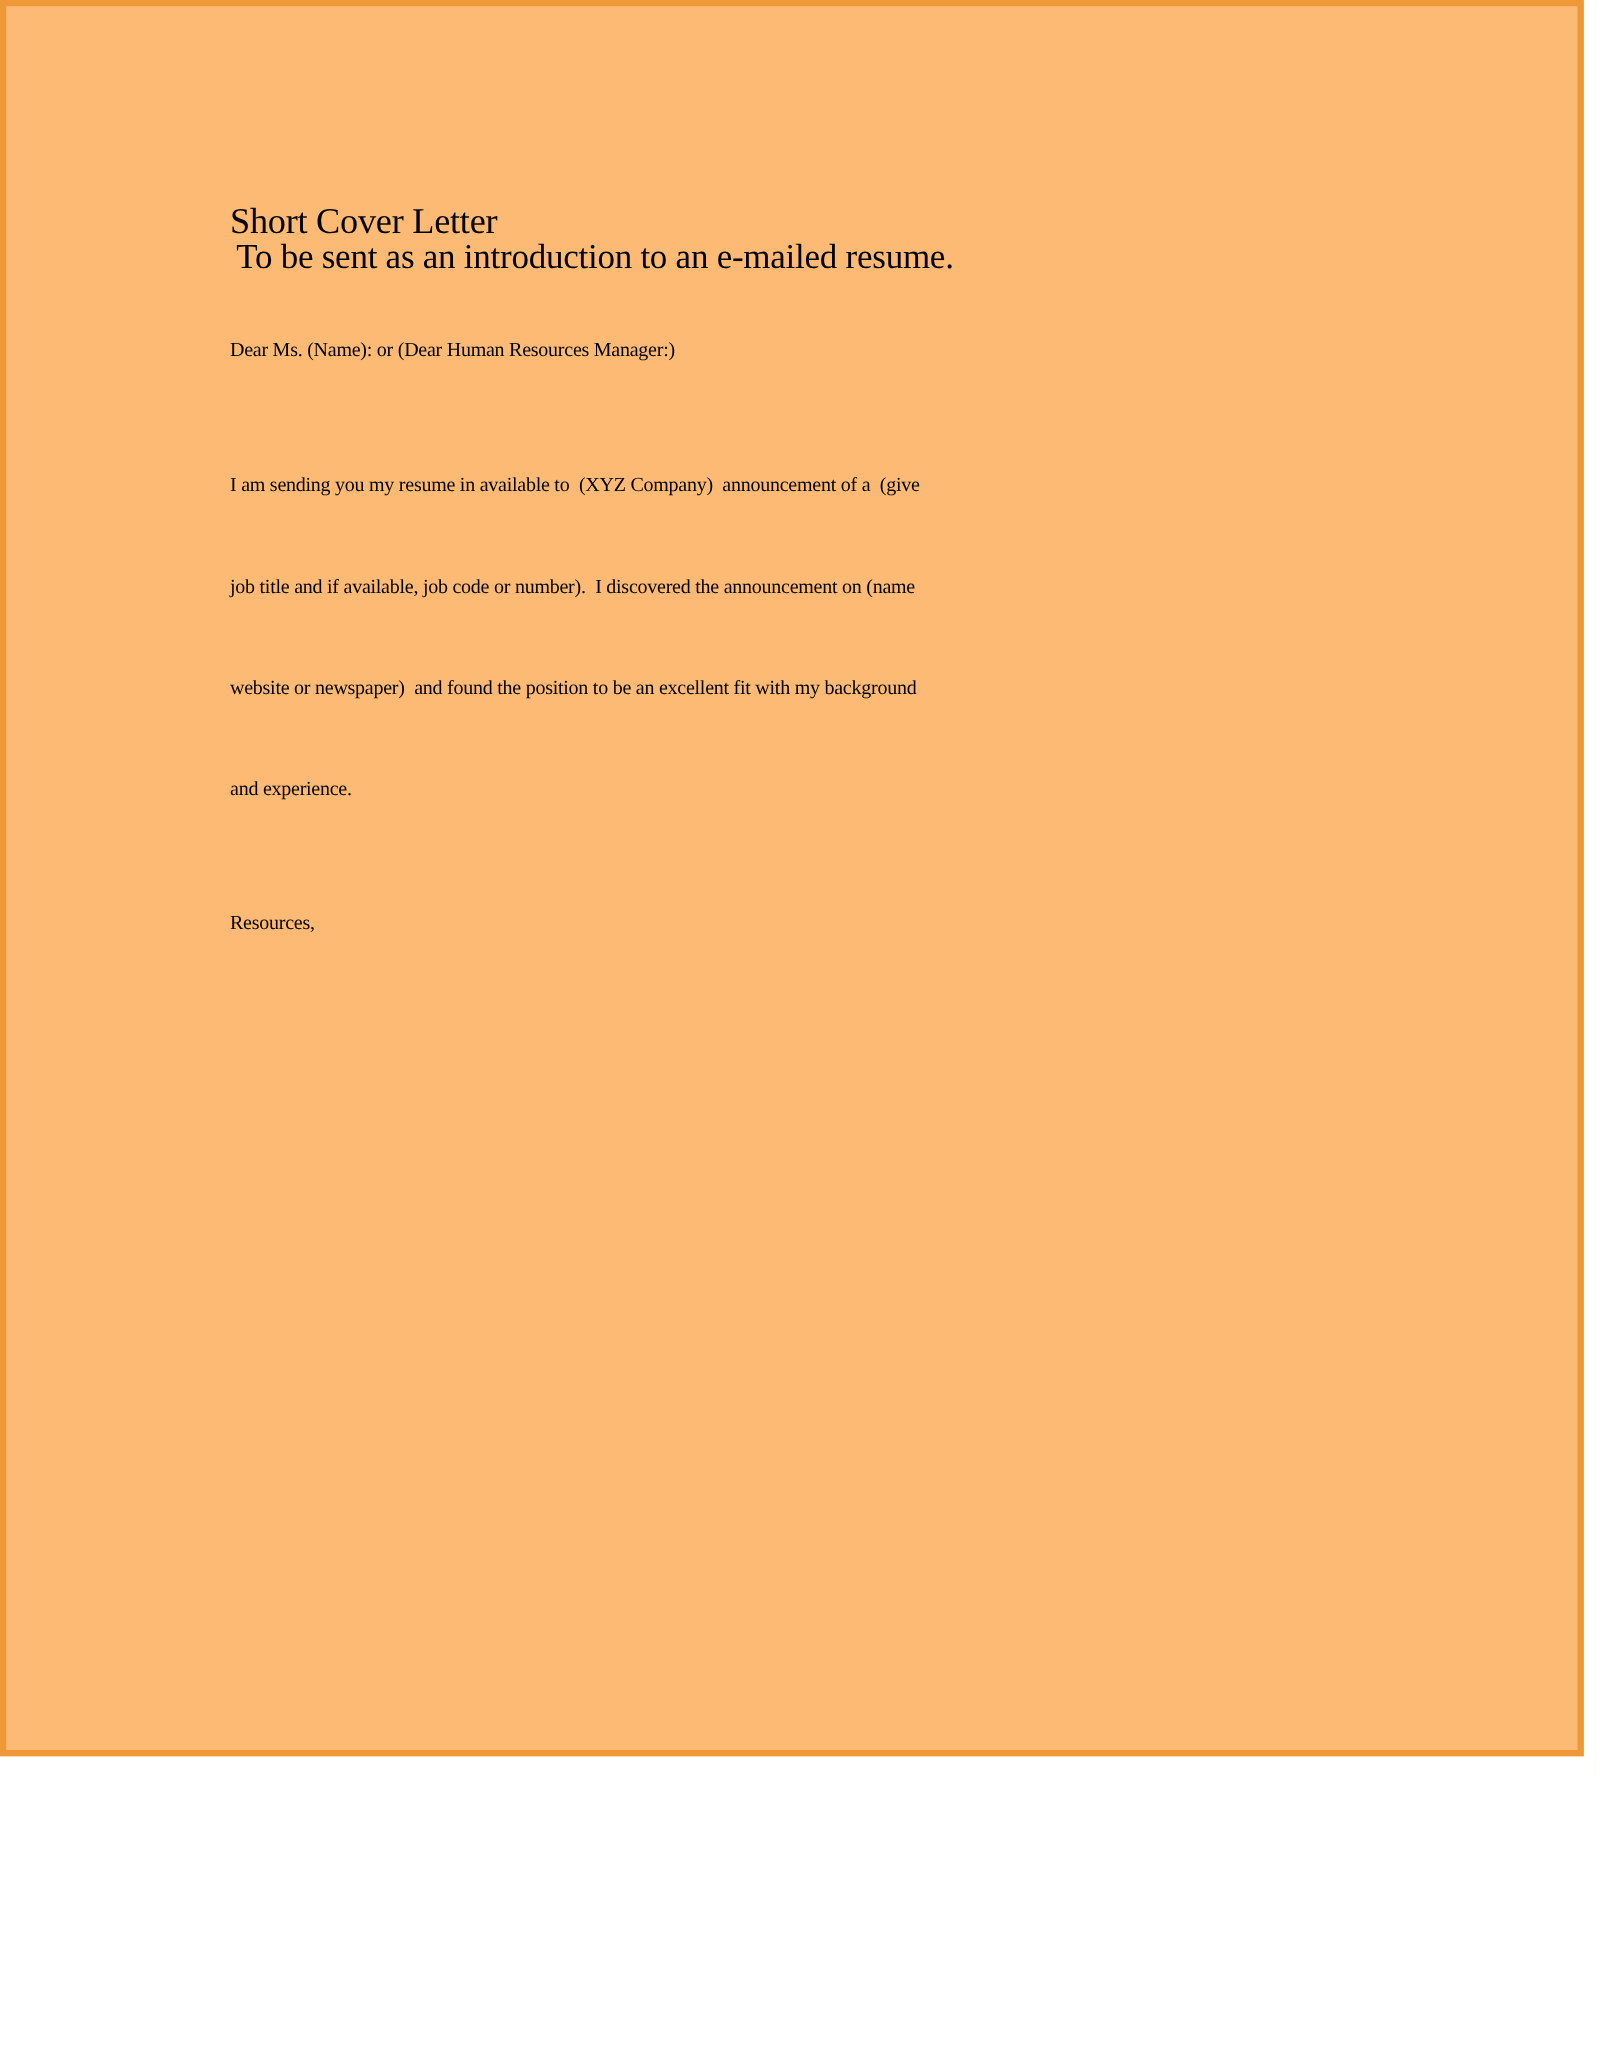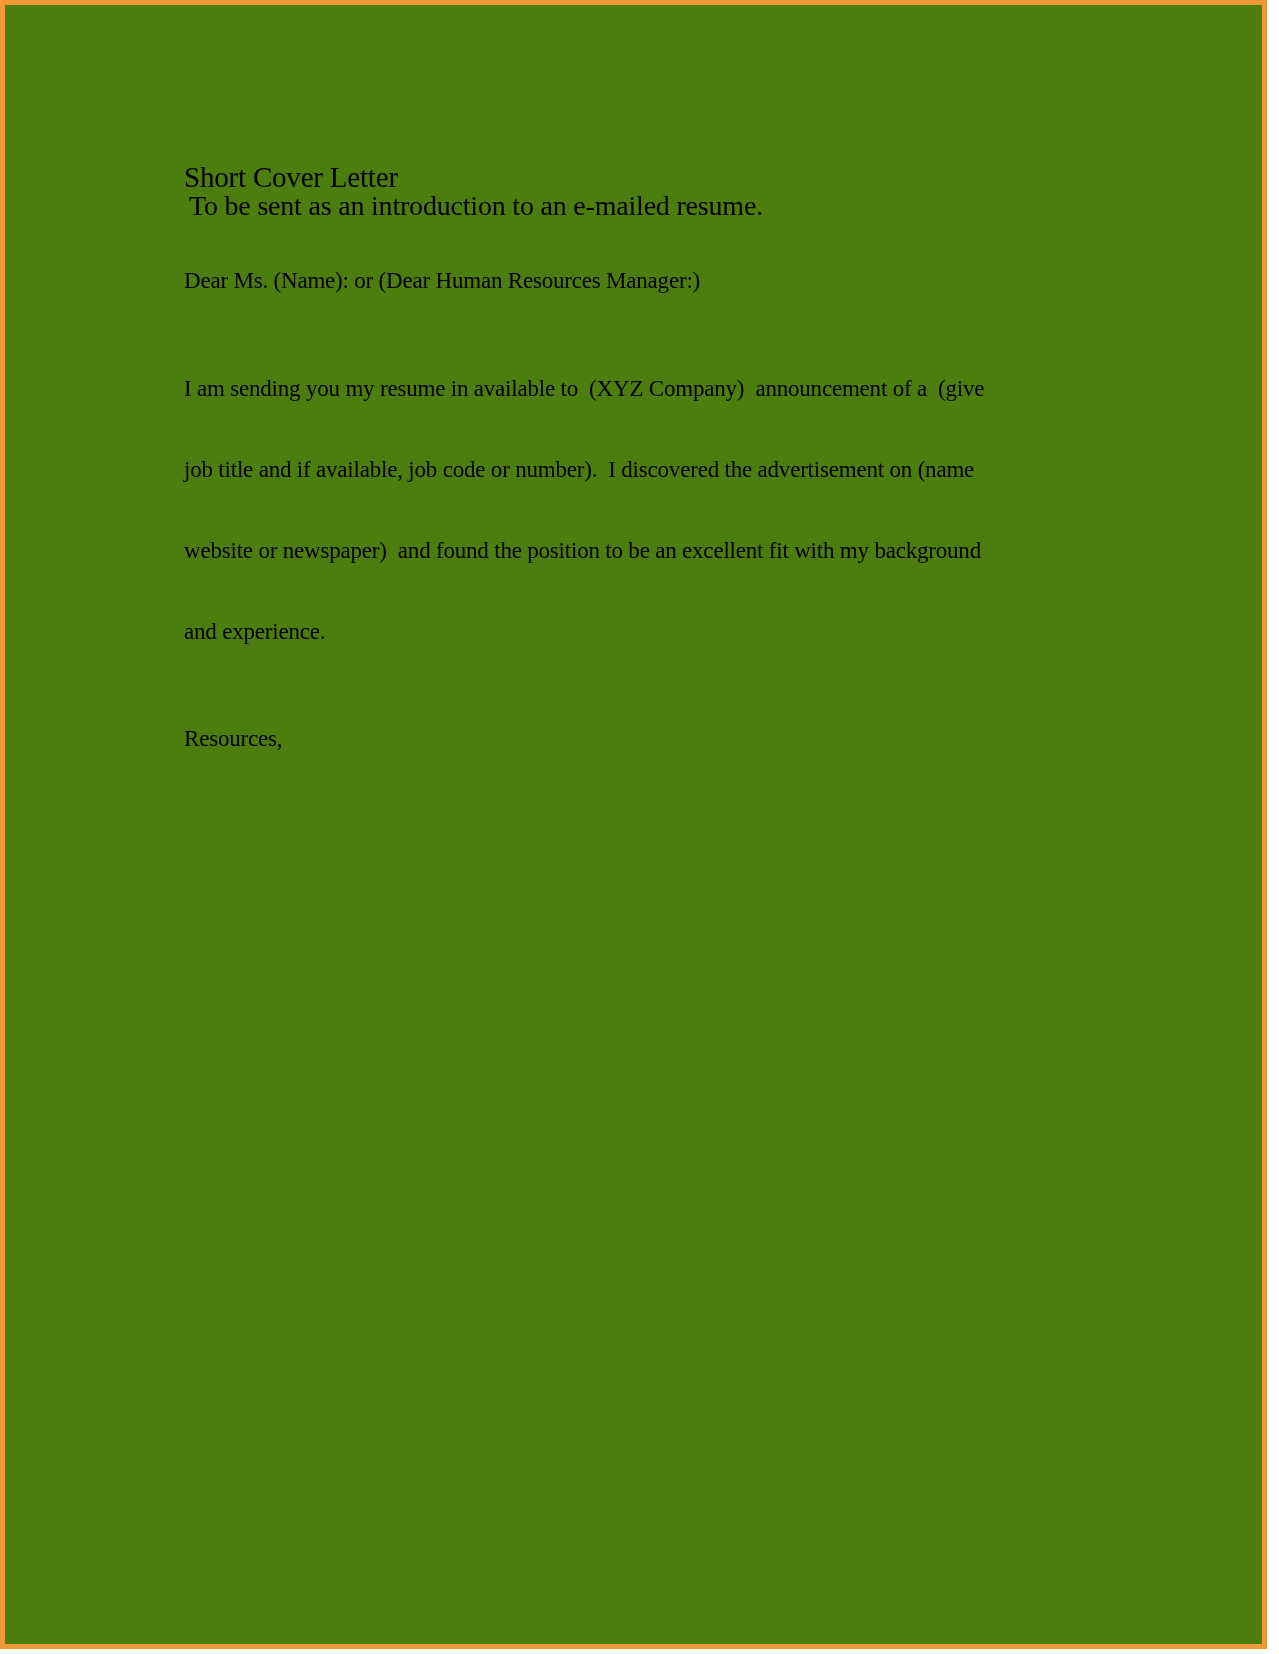--- a/index.html
+++ b/index.html
@@ -10,24 +10,24 @@
     background: #ffffff;
     font-family: "Liberation Serif", serif;
     color: #000000;
     position: relative;
   }
   .page {
     position: absolute;
     left: 0;
     top: 0;
     width: 1267px;
-    height: 1649px;
+    height: 1405px;
     box-sizing: border-box;
     border: 5px solid #EF9837;
-    background: #4d7c0f;
+    background: #fdba74;
   }
   .doc {
     position: absolute;
     left: 179px;
     top: 155px;
     width: 848px;
     letter-spacing: -0.2px;
   }
   .doc * {
     white-space: pre-wrap; 
@@ -37,42 +37,42 @@
     line-height: 34px;
     font-weight: normal;
     margin: 0;
   }
   .subtitle {
     font-size: 28px;
     line-height: 24px;
     margin: 0 0 0 5px;
   }
   .body-block {
-    font-size: 23px;
+    font-size: 16px;
     line-height: 27px;
     margin: 27px 0 0 0;
   }
   .salutation { margin-top: 49px; }
   .tight { margin-top: 26px; }
 </style>
 </head>
 <body>
 
 <div class="page">
   <div class="doc">
 
     <h1 class="title">Short Cover Letter</h1>
 
     <div class="subtitle">To be sent as an introduction to an e-mailed resume.</div>
 
     <div class="body-block salutation">Dear Ms. (Name): or (Dear Human Resources Manager:)</div>
 
     <div class="body-block">
       <div>I am sending you my resume in available to  (XYZ Company)  announcement of a  (give</div>
-      <div>job title and if available, job code or number).  I discovered the advertisement on (name</div>
+      <div>job title and if available, job code or number).  I discovered the announcement on (name</div>
       <div>website or newspaper)  and found the position to be an excellent fit with my background</div>
       <div>and experience.</div>
     </div>
 
 
     <div class="body-block tight">Resources,</div>
 
 
 
   </div>

